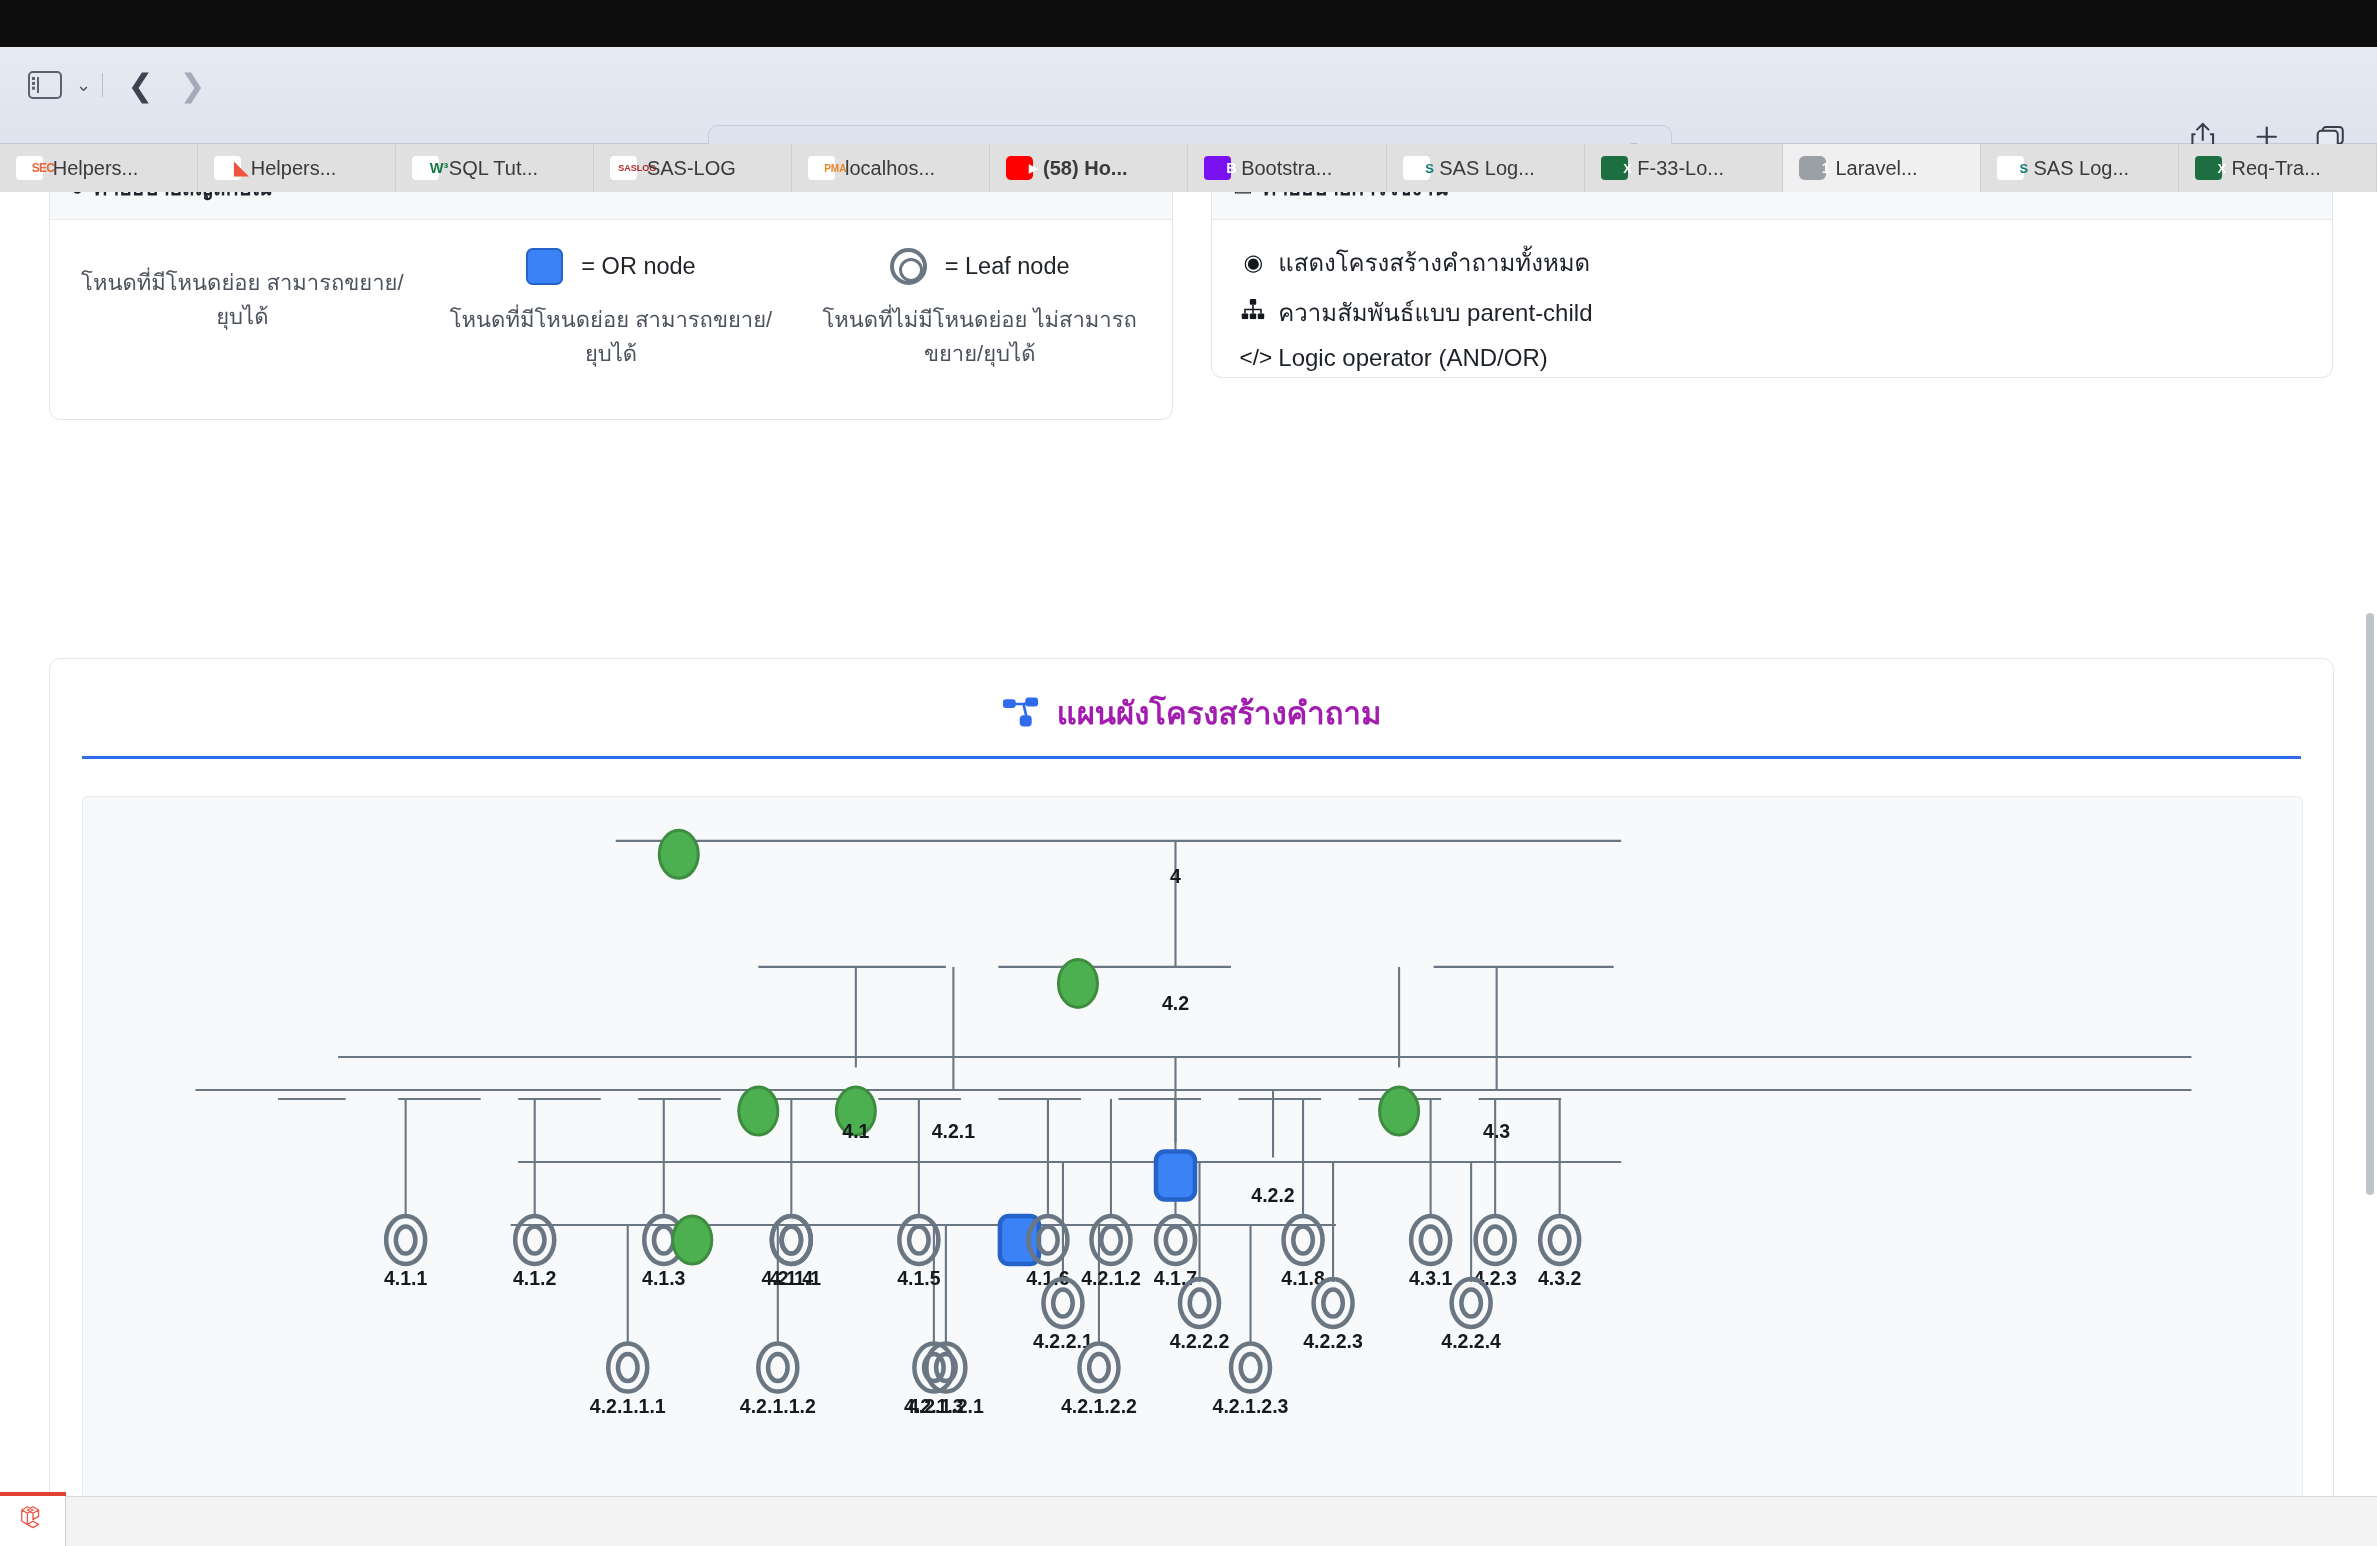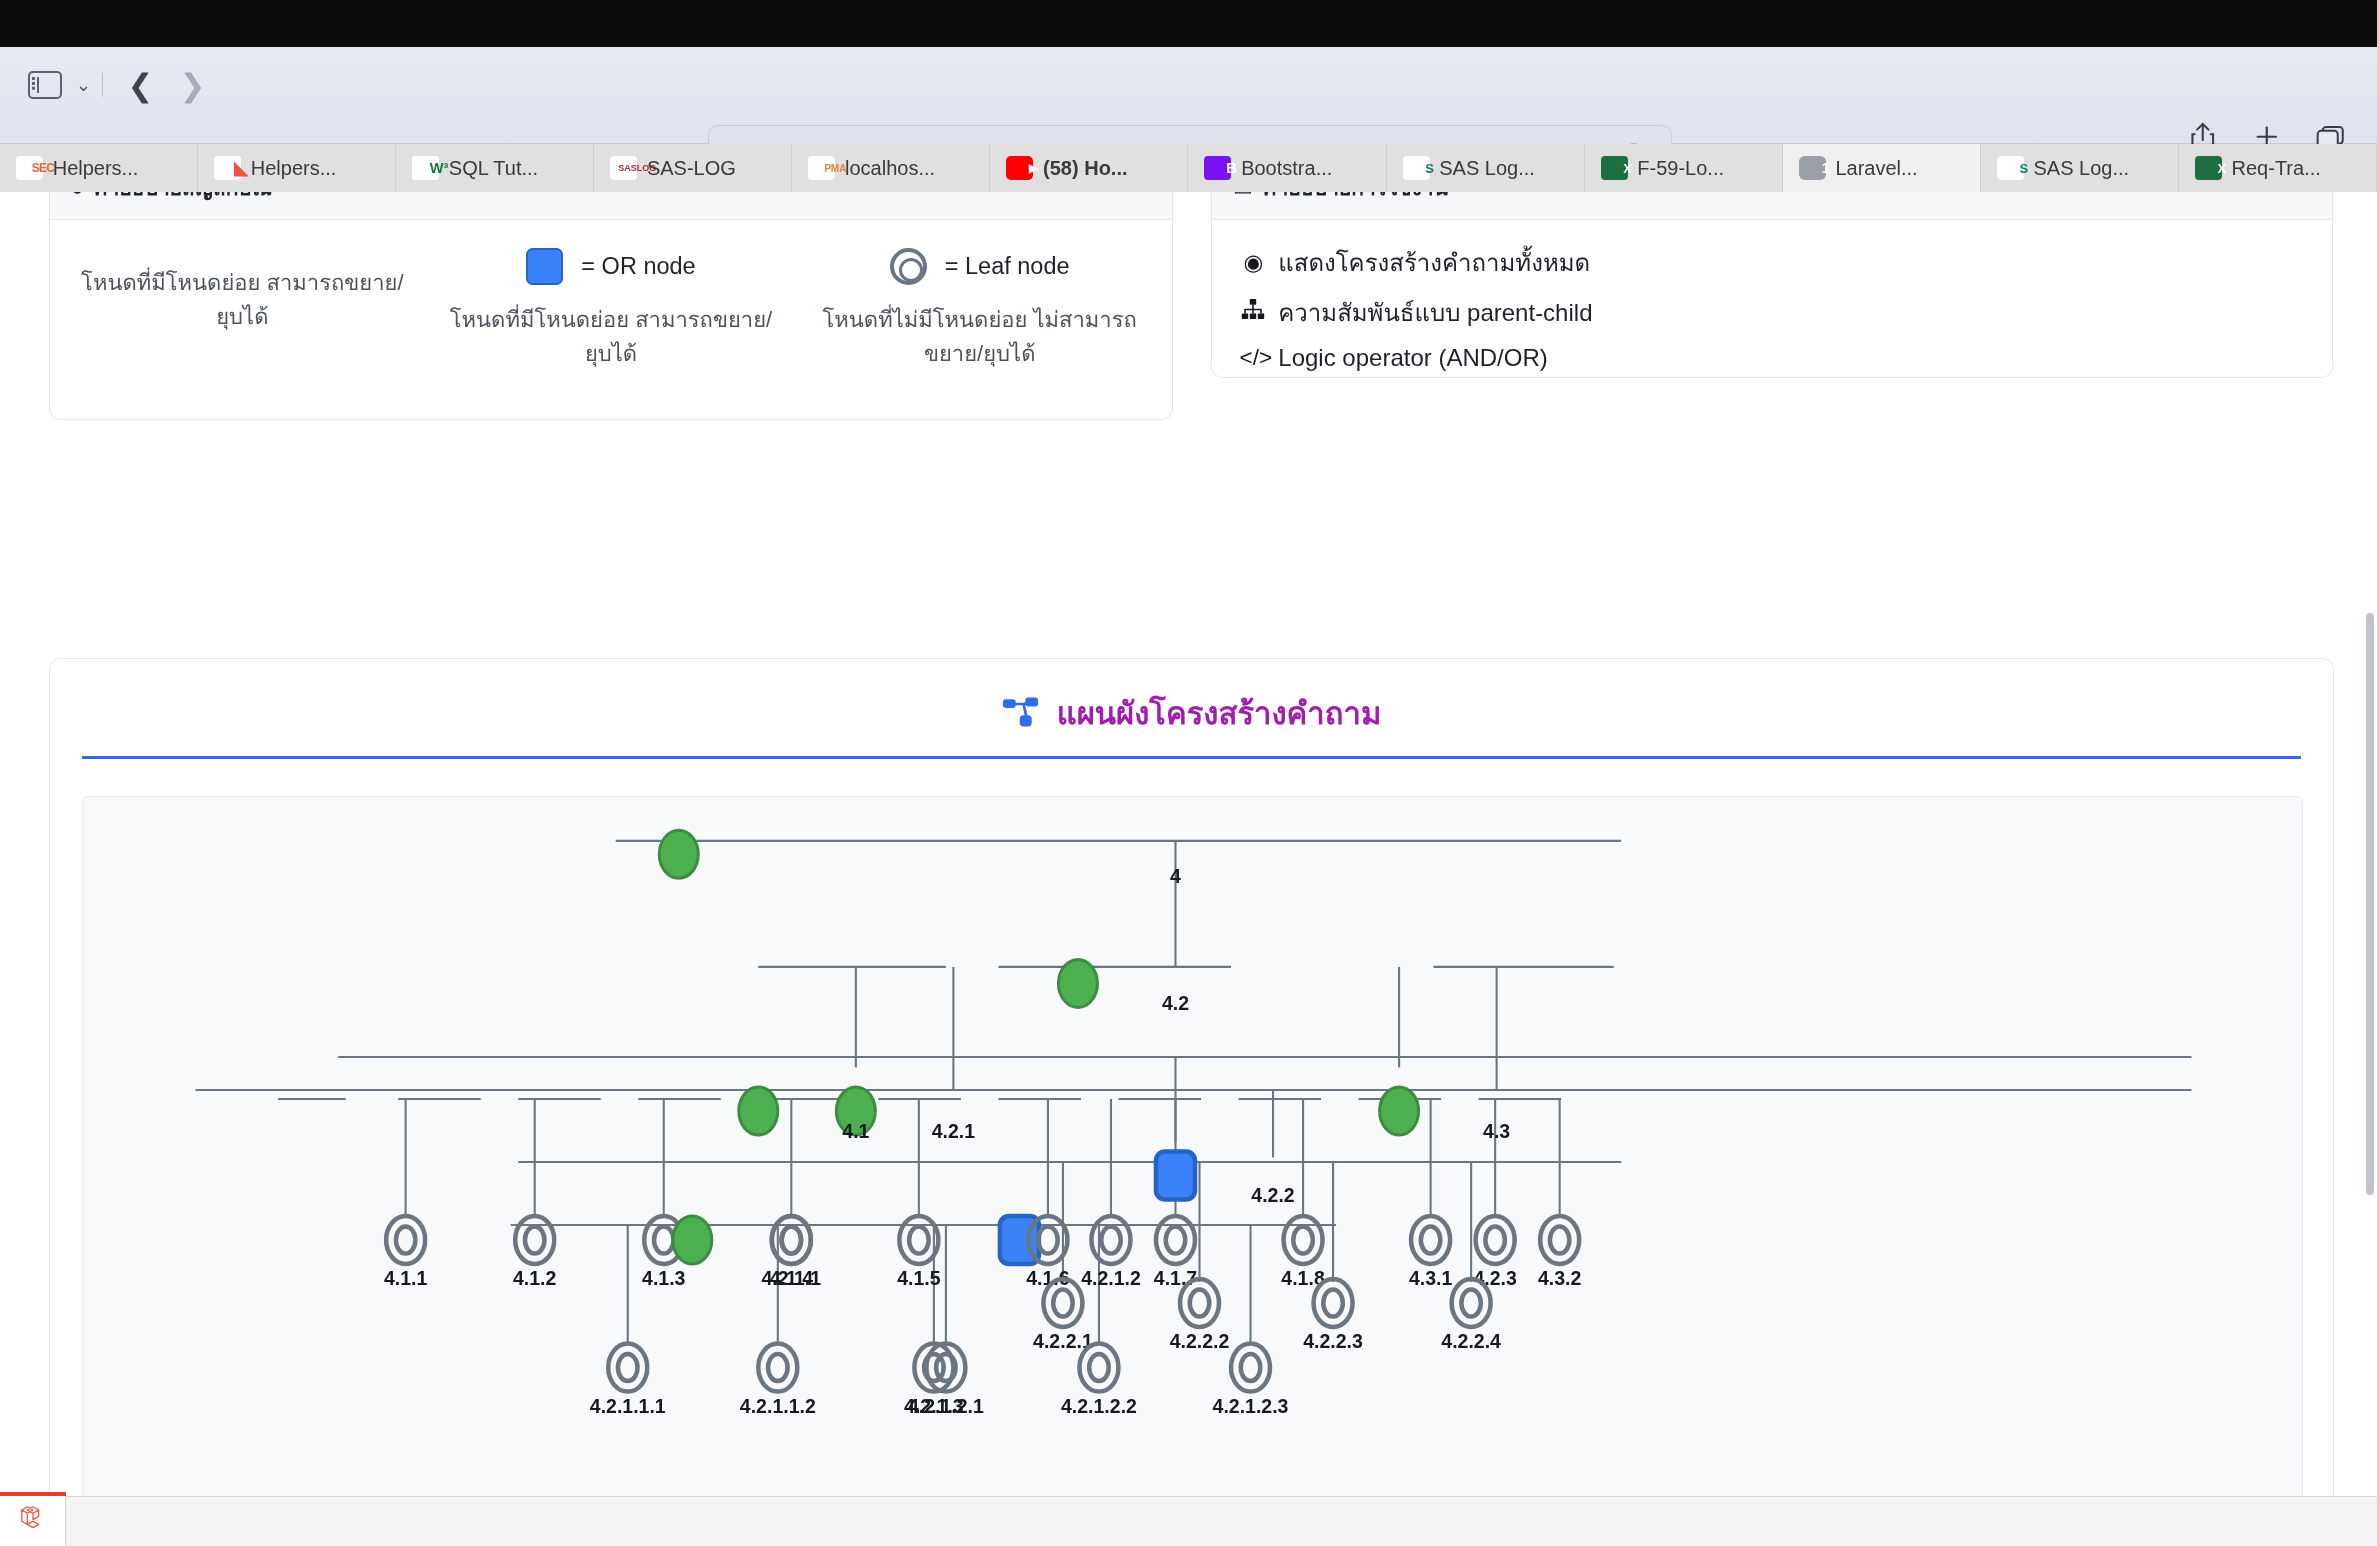--- a/index.html
+++ b/index.html
@@ -188,21 +188,21 @@
     <div class="bm">
       <span class="fav bs">B</span>
       <span style="overflow: hidden; text-overflow: ellipsis;">Bootstra...</span>
     </div>
     <div class="bm">
       <span class="fav sp">S</span>
       <span style="overflow: hidden; text-overflow: ellipsis;">SAS Log...</span>
     </div>
     <div class="bm">
       <span class="fav xl">X</span>
-      <span style="overflow: hidden; text-overflow: ellipsis;">F-59-Lo...</span>
+      <span style="overflow: hidden; text-overflow: ellipsis;">F-33-Lo...</span>
     </div>
     <div class="bm active">
       <span class="fav num">1</span>
       <span style="overflow: hidden; text-overflow: ellipsis;">Laravel...</span>
     </div>
     <div class="bm">
       <span class="fav sp">S</span>
       <span style="overflow: hidden; text-overflow: ellipsis;">SAS Log...</span>
     </div>
     <div class="bm">

